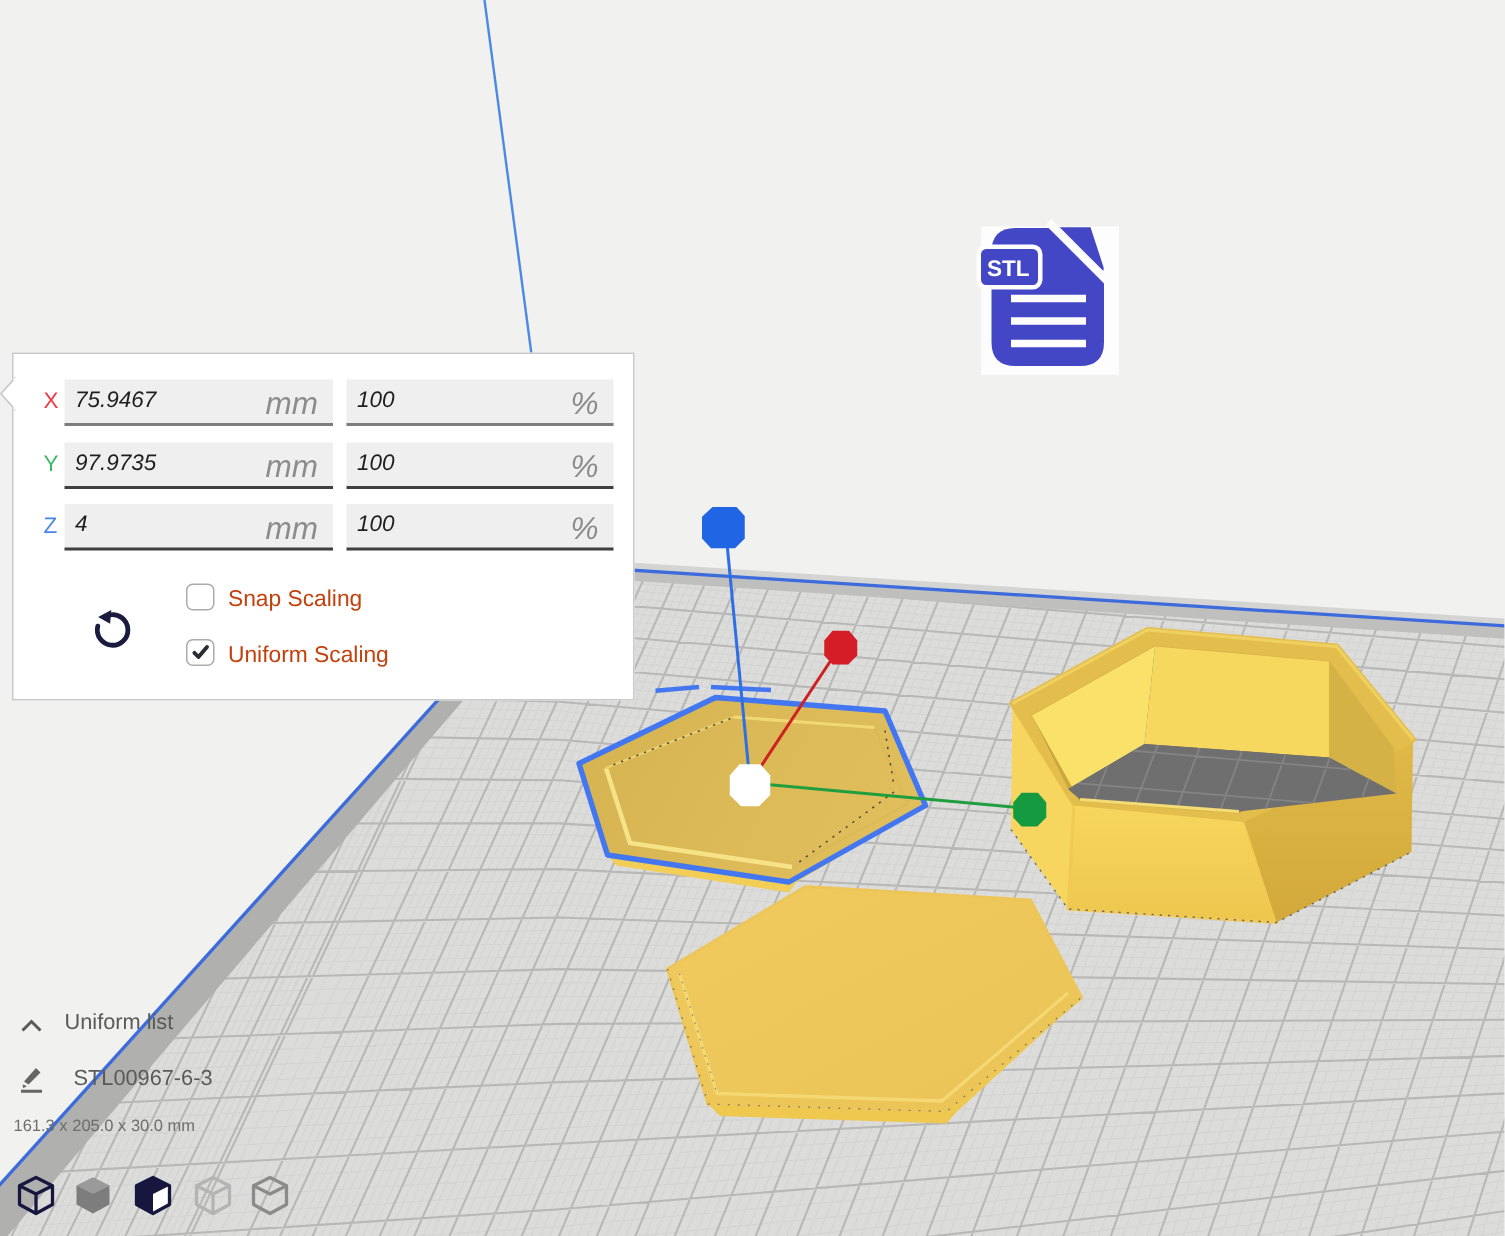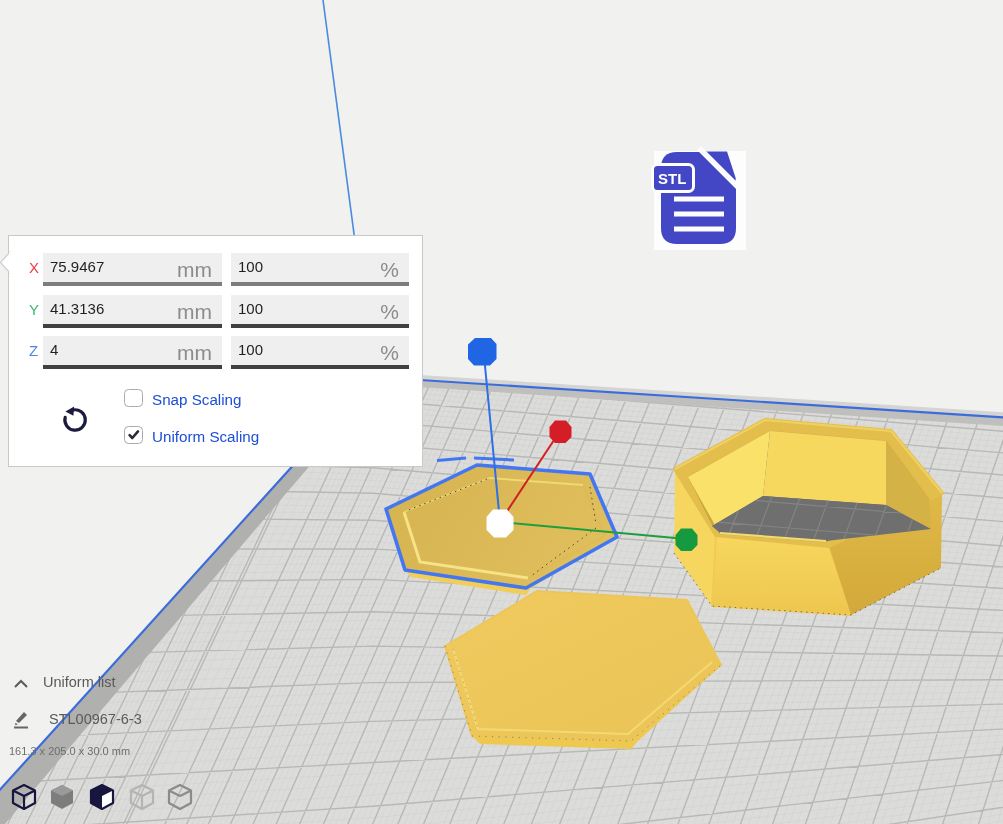--- a/index.html
+++ b/index.html
@@ -2,31 +2,31 @@
 <html><head><meta charset="utf-8">
 <style>
  html,body { margin:0; padding:0; }
  body { width:1003px; height:824px; position:relative; overflow:hidden;
         font-family:"Liberation Sans", sans-serif; background:#f1f1f0; }
  #panel { position:absolute; left:8px; top:235px; width:415px; height:232px;
           background:#ffffff; border:1px solid #c9c9c9; box-sizing:border-box; z-index:5; }
  #notch { position:absolute; left:-9px; top:15px; width:11px; height:23px; }
  .row { position:absolute; left:0; height:31px; width:100%; }
  .axis { position:absolute; left:20px; top:6px; font-size:15px; font-weight:normal; }
- .field { position:absolute; top:0; height:29px; background:#efefef; border-bottom:4px solid #404040; }
+ .field { position:absolute; top:0; height:29px; background:#efefef; border-bottom:2px solid #404040;font-style:italic; }
  .field.mm { left:34px; width:179px; }
  .field.pct { left:222px; width:178px;text-align:right; }
  .val { position:absolute; left:7px; top:5px; font-size:15px; color:#1f1f1f; }
  .unit { position:absolute; right:10px; top:5px; font-size:21px; color:#8c8c8c; }
  #reset { position:absolute; left:51px; top:168px; }
  .cbrow { position:absolute; left:115px; height:22px; }
  .cb { position:absolute; left:0; top:0px; width:17px; height:16px; background:#fff;
        border:1.5px solid #ababab; border-radius:4.5px; display:inline-block; }
  .cb svg { position:absolute; left:0.5px; top:0.5px; }
- .cbl { position:absolute; left:28px; top:2px; font-size:15.2px; color:#1d4ed8; white-space:nowrap; }
+ .cbl { position:absolute; left:28px; top:2px; font-size:15.2px; color:#c2410c; white-space:nowrap; }
  #objlist { position:absolute; left:9px; top:674px; font-size:14.5px; color:#5a5a5a; z-index:3; width:200px; }
  #objname { position:absolute; left:9px; top:710px; font-size:14.5px; color:#5a5a5a; z-index:3; width:250px; }
  #objdims { position:absolute; left:9px; top:745px; font-size:11px; color:#6e6e6e; z-index:3; white-space:nowrap; }
 </style></head>
 <body>
 
 <svg width="1003" height="824" viewBox="0 0 1003 824" style="position:absolute;left:0;top:0">
  <defs>
   <clipPath id="cv">
         <rect x="0" y="0" width="1003" height="824"></rect>
@@ -143,21 +143,21 @@
         <span class="unit">mm</span>
       </span>
    <span class="field pct" style="border-bottom-color:#7d7d7d">
         <span class="val">100</span>
         <span class="unit">%</span>
       </span>
     </div>
  <div class="row" style="top:58.5px">
       <span class="axis" style="color:#3bb96a">Y</span>
    <span class="field mm">
-        <span class="val">41.3136</span>
+        <span class="val">97.9735</span>
         <span class="unit">mm</span>
       </span>
    <span class="field pct">
         <span class="val">100</span>
         <span class="unit">%</span>
       </span>
     </div>
  <div class="row" style="top:100px">
       <span class="axis" style="color:#4a86e8">Z</span>
    <span class="field mm">

